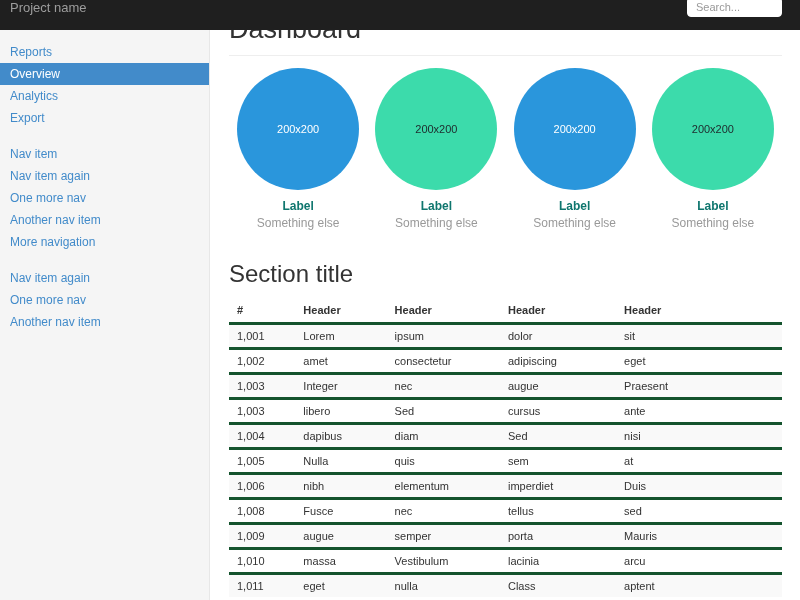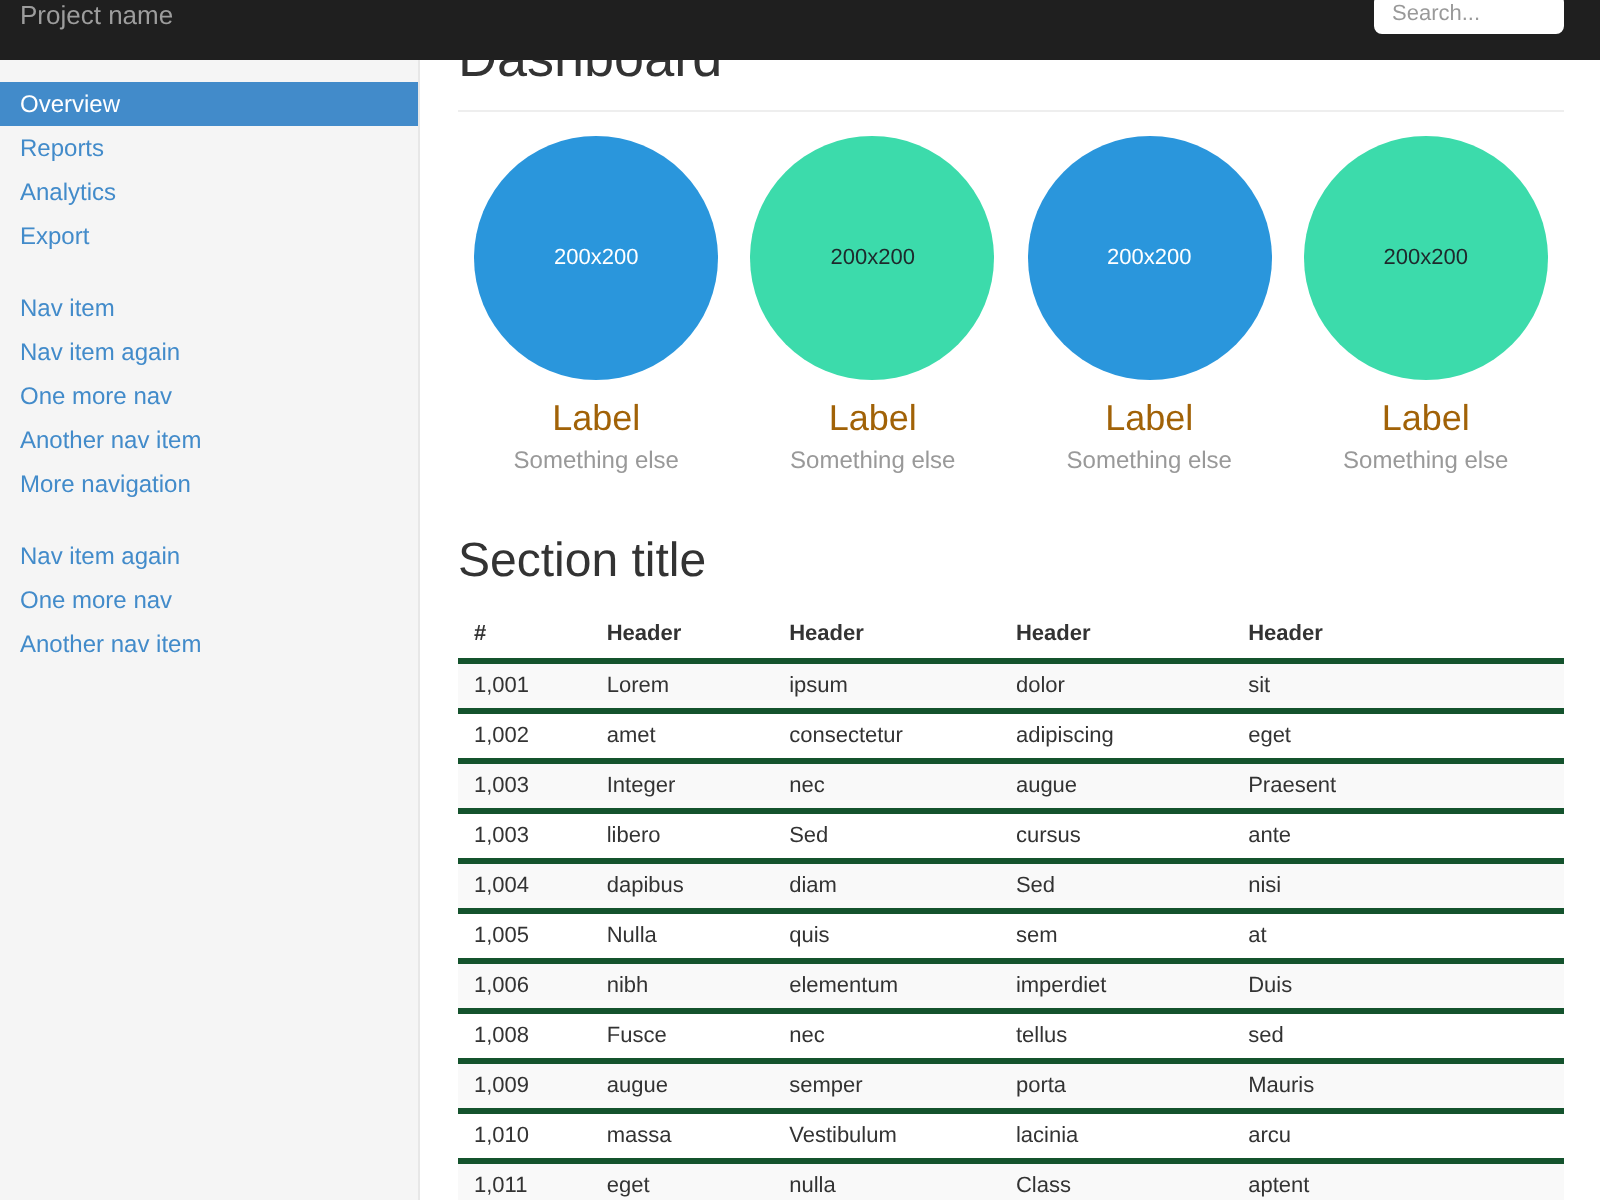--- a/index.html
+++ b/index.html
@@ -43,21 +43,21 @@
     font-size: 27px; font-weight: 500; color: #333;
     margin-top: 14px; padding-bottom: 10px; border-bottom: 1px solid #eee;
   }
   .placeholder-row { display: flex; margin-top: 12px; text-align: center; }
   .ph-col { flex: 1; }
   .circle {
     width: 122px; height: 122px; border-radius: 50%; margin: 0 auto;
     display: flex; align-items: center; justify-content: center;
     font-size: 11px; font-weight: normal;
   }
-  .ph-label { font-size: 18px; font-weight: 400; margin-top: 9px; color: #a16207; }
+  .ph-label { font-size: 12px; font-weight: 700; margin-top: 9px; color: #0f766e; }
   .ph-sub { font-size: 12px; color: #999; margin-top: 3px; }
   .section-title { font-size: 24px; font-weight: 500; margin-top: 30px; color: #333; }
   
   table { width: 100%; border-collapse: collapse; margin-top: 10px; font-size: 11px; }
   th { text-align: left; font-weight: bold; padding: 6px 8px; border-bottom: 2px solid #ddd; line-height: 12px; }
   td { padding: 5px 8px; border-top: 3px solid #14532d; line-height: 12px; }
   tbody tr:nth-child(odd) { background: #f9f9f9; }
   col.c0 { width: 12%; } col.c1 { width: 16.5%; } col.c2 { width: 20.5%; }
   col.c3 { width: 21%; } col.c4 { width: 30%; }
 </style>
@@ -67,22 +67,22 @@
 <header class="navbar">
   <a class="brand">Project name</a>
   <div class="nav-right">
     <input class="search" type="text" placeholder="Search..." style="">
   </div>
 </header>
 
 <aside class="sidebar">
   <div id="sidebar-groups">
       <div class="side-group">
+        <a class="side-item">Reports</a>
         <a class="side-item active">Overview</a>
-        <a class="side-item">Reports</a>
         <a class="side-item">Analytics</a>
         <a class="side-item">Export</a>
       </div>
       <div class="side-group">
         <a class="side-item">Nav item</a>
         <a class="side-item">Nav item again</a>
         <a class="side-item">One more nav</a>
         <a class="side-item">Another nav item</a>
         <a class="side-item">More navigation</a>
       </div>

